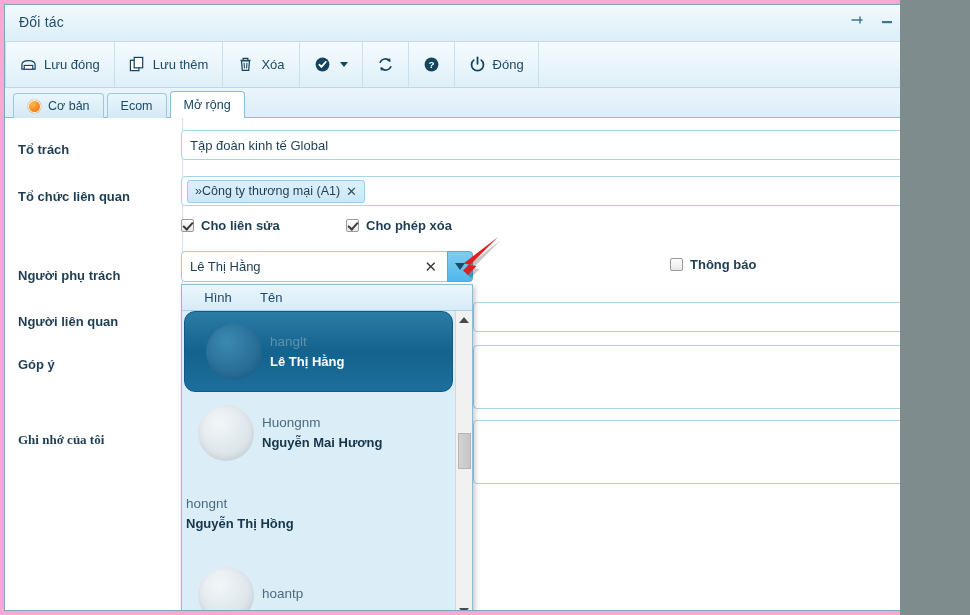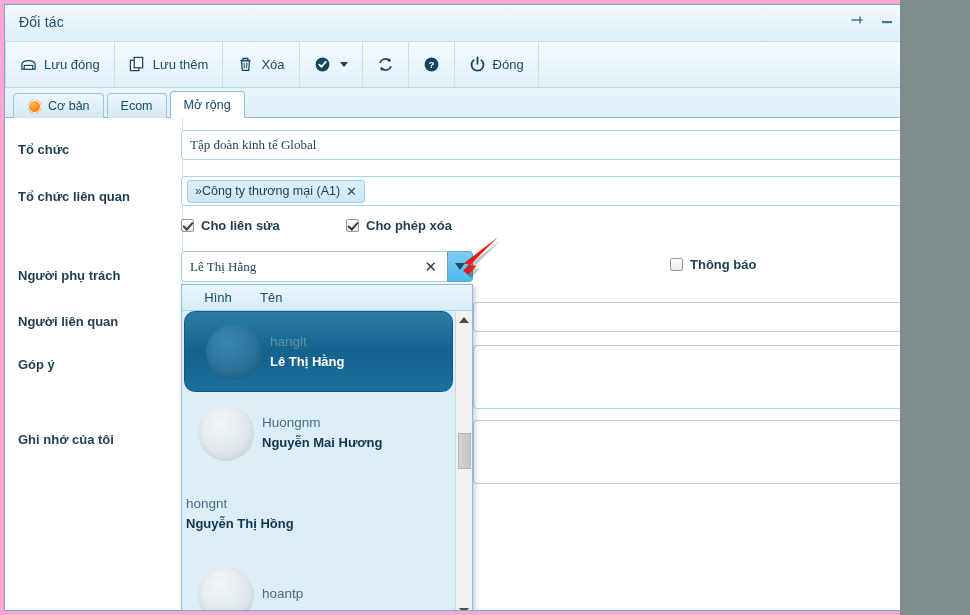--- a/index.html
+++ b/index.html
@@ -155,21 +155,21 @@
   .field {
     position: absolute;
     box-sizing: border-box;
   }
   .txtinput {
     width: 100%; height: 100%;
     box-sizing: border-box;
     border: 1px solid #a8d4ea;
     border-radius: 4px;
     background: #fff;
-    font-family: Liberation Serif, serif;
+    font-family: Liberation Sans, sans-serif;
     font-size: 13px;
     color: #1d3d53;
     padding: 0 8px;
     outline: none;
   }
   .txtarea {
     width: 100%; height: 100%;
     box-sizing: border-box;
     border: 1px solid #a8d4ea;
     border-radius: 4px;
@@ -505,26 +505,26 @@
       </div>
       <div class="tab active">
         <span>Mở rộng</span>
       </div>
     </div>
 
     <div class="formarea">
 
       <div class="label-col"></div>
 
-      <div class="flabel" style="top:24px;">Tổ chức</div>
+      <div class="flabel" style="top:24px;">Tổ trách</div>
       <div class="flabel" style="top:71px;">Tổ chức liên quan</div>
       <div class="flabel" style="top:150px;">Người phụ trách</div>
       <div class="flabel" style="top:196px;">Người liên quan</div>
       <div class="flabel" style="top:239px;">Góp ý</div>
-      <div class="flabel" style="top:314px;">Ghi nhớ của tôi</div>
+      <div class="flabel" style="top:314px;font-family:Liberation Serif, serif;">Ghi nhớ của tôi</div>
 
       <div class="combo-wrap" style="left:176px; top:12px; width:782px; height:30px;">
         <input class="txtinput" style="padding-right: 32px;" type="text" value="Tập đoàn kinh tế Global">
         <div class="combo-arrow">
           <span class="arrow-dn"></span>
         </div>
       </div>
 
       <div class="tagbox" style="left:176px; top:58px; width:782px; height:30px;">
         <span class="chip">

